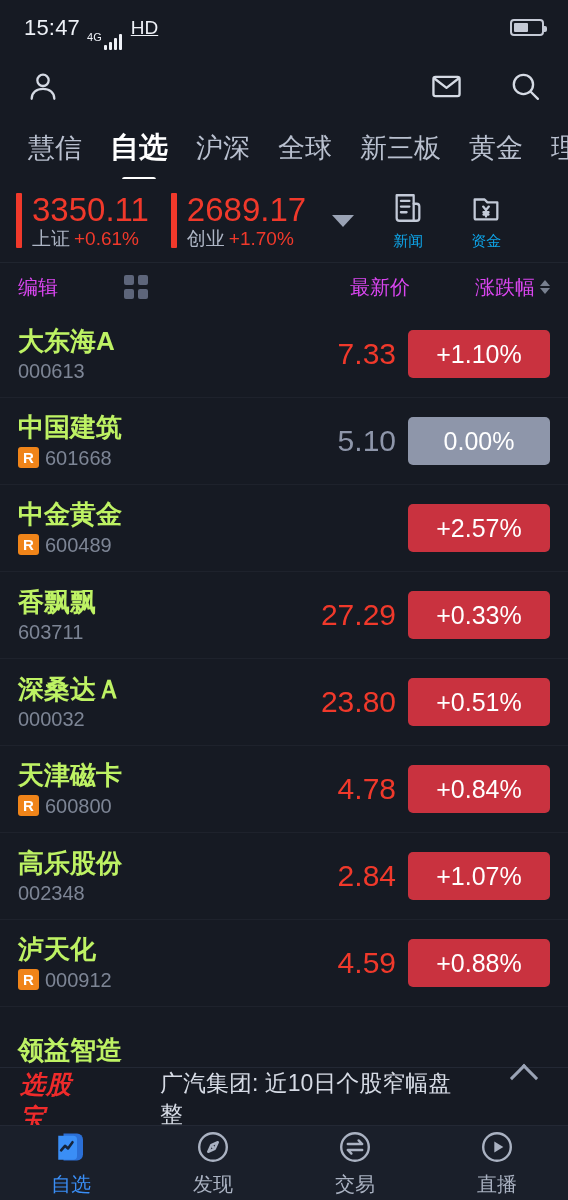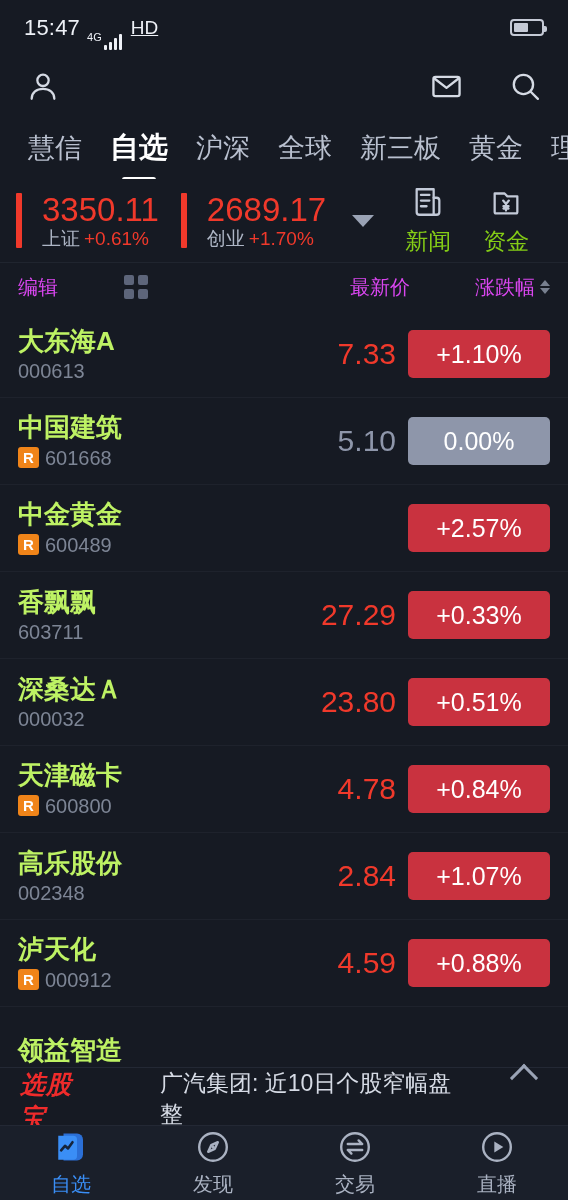--- a/index.html
+++ b/index.html
@@ -41,30 +41,30 @@
   .tabs { height:62px; flex:0 0 62px; display:flex; align-items:center;
           padding-left:14px; gap:0; overflow:hidden; white-space:nowrap; }
   .tab { position:relative; color:#b9c0cf; font-size:27px; padding:0 14px; flex:0 0 auto; }
   .tab.active { color:#ffffff; font-weight:bold; font-size:29px; }
   .tab.active::after { content:""; position:absolute; left:50%; transform:translateX(-50%);
                        bottom:-14px; width:34px; height:5px; border-radius:3px; background:#ffffff; }
 
   
   .indices { height:84px; flex:0 0 84px; display:flex; align-items:center; padding:0 16px;
              border-bottom:1px solid #20252f; }
-  .idx { display:flex; align-items:stretch; gap:20px; margin-right:22px; }
+  .idx { display:flex; align-items:stretch; gap:10px; margin-right:22px; }
   .idx-bar { width:6px; background:#f0392b; border-radius:1px; }
   .idx-txt { display:flex; flex-direction:column; justify-content:center; gap:3px; }
   .idx-val { font-size:33px; color:#f0392b; line-height:1; }
   .idx-sub { font-size:19px; color:#aeb6c6; line-height:1; }
   .idx-sub b { color:#f0392b; font-weight:normal; margin-left:4px; }
   .caret-down { width:0; height:0; border-left:11px solid transparent; border-right:11px solid transparent;
                 border-top:12px solid #9aa3b5; margin:0 18px 0 4px; }
   .quick { display:flex; flex-direction:column; align-items:center; gap:7px; width:72px; }
-  .quick-label { font-size:23px; color:#84cc16; }
+  .quick-label { font-size:15px; color:#0ea5e9; }
   .quick + .quick { margin-left:6px; }
 
   
   .listhdr { height:48px; flex:0 0 48px; display:flex; align-items:center; padding:0 18px;
              color:#d946ef; font-size:20px; }
   .lh-edit { width:106px; }
   .grid-ico { display:grid; grid-template-columns:10px 10px; grid-template-rows:10px 10px; gap:4px; }
   .grid-ico i { background:#5d6personally; }
   .grid-ico i { background:#5d657a; border-radius:2px; display:block; }
   .lh-price { margin-left:auto; width:150px; text-align:right; }

